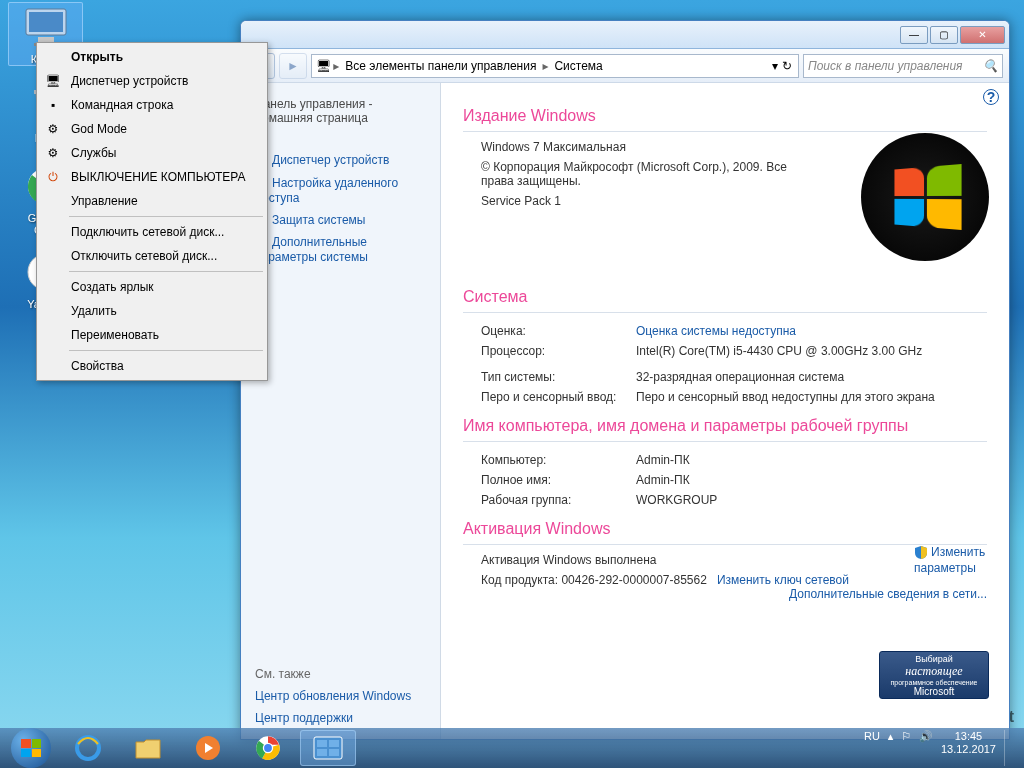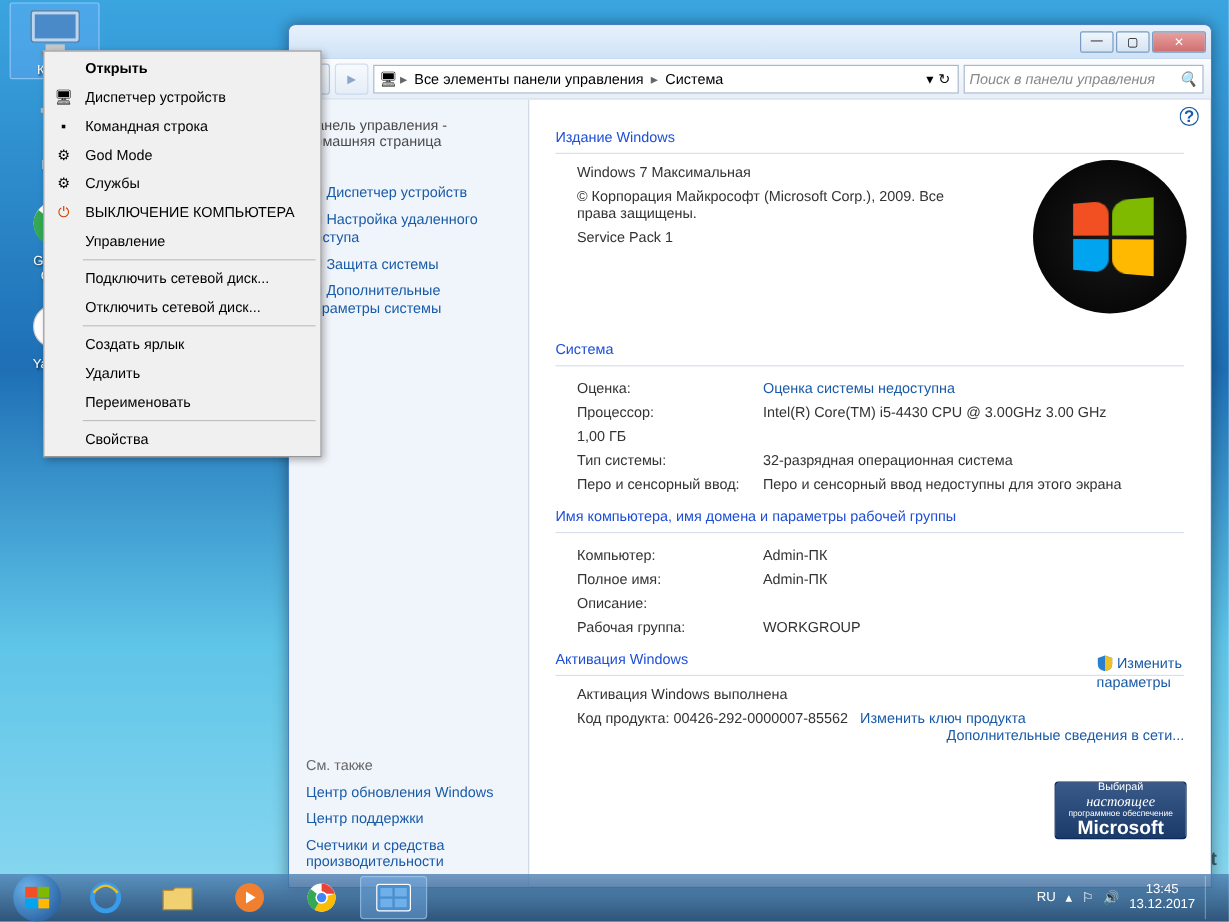--- a/index.html
+++ b/index.html
@@ -33,21 +33,21 @@
 
 .body { flex: 1; display: flex; overflow: hidden; }
 .sidebar { width: 200px; background: #f0f5fb; border-right: 1px solid #d0dae6; padding: 10px 14px; font-size: 12px; display: flex; flex-direction: column; }
 .sidebar .top { flex: 1; }
 .sidebar a { color: #1a5ba8; text-decoration: none; display: block; padding: 4px 0; cursor: pointer; }
 .sidebar a.dim { color: #4a4a4a; }
 .sidebar .section-gap { height: 20px; }
 
 .content { flex: 1; padding: 14px 22px; font-size: 12px; color: #333; overflow: auto; position: relative; }
 .content h2 { font-size: 14px; font-weight: normal; color: #003399; margin-bottom: 14px; }
-.section-title { color: #1d4ed8; font-size: 12px; margin: 10px 0 6px; }
+.section-title { color: #ec4899; font-size: 16px; margin: 10px 0 6px; }
 .hr { border-top: 1px solid #d8e0ea; margin: 2px 0 8px; }
 .kv { display: flex; padding: 3px 0 3px 18px; }
 .kv .k { width: 155px; color: #333; }
 .kv .v { flex: 1; color: #333; }
 .kv .v a, .link { color: #1a5ba8; cursor: pointer; }
 .indent { padding-left: 18px; }
 .win-logo { position: absolute; right: 20px; top: 50px; width: 128px; height: 128px; border-radius: 50%; background: radial-gradient(circle, #1a1a1a 0%, #000 100%); display: flex; align-items: center; justify-content: center; }
 .win-flag { width: 70px; height: 60px; display: grid; grid-template-columns: 1fr 1fr; grid-template-rows: 1fr 1fr; gap: 3px; transform: perspective(120px) rotateY(-18deg); }
 .win-flag div:nth-child(1){background:#f25022;border-radius:0 40% 0 0;} .win-flag div:nth-child(2){background:#7fba00;border-radius:40% 0 0 0;} .win-flag div:nth-child(3){background:#00a4ef;border-radius:0 0 40% 0;} .win-flag div:nth-child(4){background:#ffb900;border-radius:0 0 0 40%;}
 .genuine-badge { position: absolute; right: 20px; bottom: 40px; width: 110px; height: 48px; background: linear-gradient(to bottom,#3a5a8a,#1a3a6a); border: 1px solid #0a2a5a; border-radius: 3px; color: #fff; font-size: 9px; text-align: center; padding: 3px; display:flex; flex-direction:column; justify-content:center; }
@@ -57,21 +57,21 @@
 .more-info { text-align: right; }
 
 
 .taskbar { position: absolute; bottom: 0; left: 0; width: 100%; height: 40px; background: linear-gradient(to bottom, rgba(80,130,180,0.8), rgba(30,60,100,0.85)); display: flex; align-items: center; padding: 0 4px; z-index: 1000; }
 .start-btn { width: 54px; height: 40px; display: flex; align-items: center; justify-content: center; cursor: pointer; }
 .start-orb { width: 40px; height: 40px; border-radius: 50%; background: radial-gradient(circle at 30% 30%, #6ab0e8, #1a5090); display:flex;align-items:center;justify-content:center; }
 .start-orb .mini-flag { width: 20px; height: 18px; display: grid; grid-template-columns: 1fr 1fr; grid-template-rows: 1fr 1fr; gap: 1px; }
 .start-orb .mini-flag div:nth-child(1){background:#f25022;} .start-orb .mini-flag div:nth-child(2){background:#7fba00;} .start-orb .mini-flag div:nth-child(3){background:#00a4ef;} .start-orb .mini-flag div:nth-child(4){background:#ffb900;}
 .tb-icon { width: 56px; height: 36px; margin: 0 2px; border-radius: 3px; display: flex; align-items: center; justify-content: center; cursor: pointer; font-size: 20px; }
 .tb-icon.active { background: rgba(120,180,240,0.4); border: 1px solid rgba(180,220,255,0.5); }
-.tray { margin-left: auto; display: flex; align-items: center; color: #fff; font-size: 11px; gap: 8px; padding-right: 8px; }
+.tray { margin-left: auto; display: flex; align-items: flex-start; color: #fff; font-size: 11px; gap: 8px; padding-right: 8px; }
 .tray .clock { text-align: center; line-height: 1.2; }
 .watermark { position: absolute; right: 10px; bottom: 42px; color: rgba(0,0,0,0.55); font-size: 16px; font-weight: bold; z-index: 50; }
 .help-icon { position:absolute; right:10px; top: 68px; color:#1a5ba8; font-size:14px; font-weight:bold; width:16px; height:16px; border:1px solid #1a5ba8; border-radius:50%; text-align:center; line-height:14px; cursor:pointer; z-index:110;}
 </style>
 </head>
 <body>
 
 <div class="desktop">
   <div class="desktop-icon selected" style="left:8px;top:2px">
     <div class="icon-img">
@@ -220,21 +220,20 @@
             </svg><span>Защита системы</span></a>
         <a><svg class="shield">
               <path d="M7 1 L13 3 L13 8 Q13 13 7 14 Q1 13 1 8 L1 3 Z" fill="#2a80d0"></path>
               <path d="M7 1 L13 3 L13 8 Q13 13 7 14 Z" fill="#f0c020"></path>
             </svg><span>Дополнительные параметры системы</span></a>
       </div>
       <div>
         <div style="color:#666;padding:4px 0">См. также</div>
         <a>Центр обновления Windows</a>
         <a>Центр поддержки</a>
-        <a>Счетчики и средства производительности</a>
       </div>
     </div>
     <div class="content">
 
       <div class="section-title">Издание Windows</div>
       <div class="hr"></div>
       <div class="indent">Windows 7 Максимальная</div>
       <div class="indent" style="margin-top:6px;width:340px">© Корпорация Майкрософт (Microsoft Corp.), 2009. Все права защищены.</div>
       <div class="indent" style="margin-top:6px">Service Pack 1</div>
 
@@ -252,65 +251,60 @@
       <div class="hr"></div>
       <div class="kv">
           <div class="k">Оценка:</div>
           <div class="v"><a class="link">Оценка системы недоступна</a></div>
         </div>
       <div class="kv">
           <div class="k">Процессор:</div>
           <div class="v">Intel(R) Core(TM) i5-4430 CPU @ 3.00GHz   3.00 GHz</div>
         </div>
       <div class="kv">
-          <div class="v">1,00 ГБ</div>
         </div>
       <div class="kv">
           <div class="k">Тип системы:</div>
           <div class="v">32-разрядная операционная система</div>
         </div>
       <div class="kv">
           <div class="k">Перо и сенсорный ввод:</div>
           <div class="v">Перо и сенсорный ввод недоступны для этого экрана</div>
         </div>
 
       <div class="section-title">Имя компьютера, имя домена и параметры рабочей группы</div>
       <div class="hr"></div>
       <div class="kv">
           <div class="k">Компьютер:</div>
           <div class="v">Admin-ПК</div>
         </div>
       <div class="kv">
           <div class="k">Полное имя:</div>
           <div class="v">Admin-ПК</div>
-        </div>
-      <div class="kv">
-          <div class="k">Описание:</div>
-          <div class="v"></div>
         </div>
       <div class="kv">
           <div class="k">Рабочая группа:</div>
           <div class="v">WORKGROUP</div>
         </div>
 
       <div class="change-link"><svg class="shield">
             <path d="M7 1 L13 3 L13 8 Q13 13 7 14 Q1 13 1 8 L1 3 Z" fill="#2a80d0"></path>
             <path d="M7 1 L13 3 L13 8 Q13 13 7 14 Z" fill="#f0c020"></path>
           </svg><span>Изменить параметры</span></div>
 
       <div class="section-title">Активация Windows</div>
       <div class="hr"></div>
       <div class="indent">Активация Windows выполнена</div>
-      <div class="indent" style="margin-top:6px"><span>Код продукта: 00426-292-0000007-85562</span>&nbsp;&nbsp;&nbsp;<a class="link">Изменить ключ продукта</a></div>
+      <div class="indent" style="margin-top:6px"><span>Код продукта: 00426-292-0000007-85562</span>&nbsp;&nbsp;&nbsp;<a class="link">Изменить ключ сетевой</a></div>
 
       <div class="genuine-badge">
         <div>Выбирай</div>
         <div style="font-size:12px;font-style:italic;font-family:serif">настоящее</div>
         <div style="font-size:7px">программное обеспечение</div>
-        <div style="font-size:16px;font-weight:bold">Microsoft</div>
+        <div style="font-size:10px;font-weight:normal">Microsoft</div>
       </div>
       <div class="more-info"><a class="link">Дополнительные сведения в сети...</a></div>
     </div>
   </div>
 </div>
 
 <div class="watermark">Windows64.net</div>
 
 <div class="taskbar">
   <div class="start-btn">

